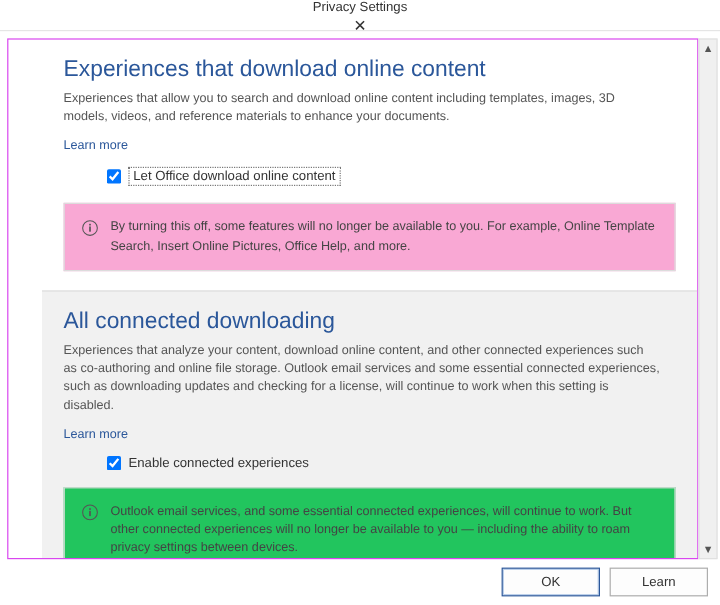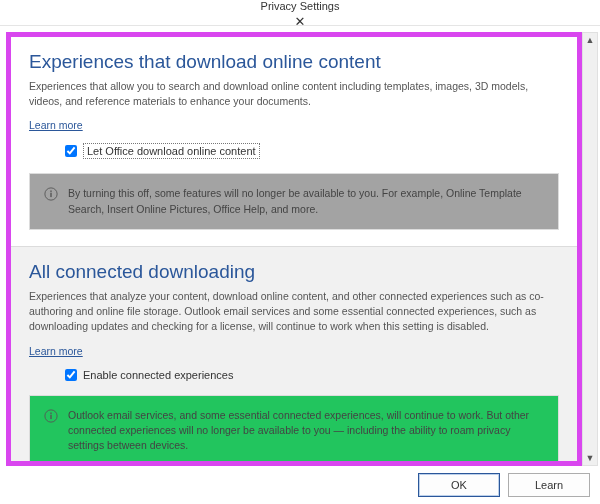--- a/index.html
+++ b/index.html
@@ -36,24 +36,25 @@
   .main-area {
     position: absolute;
     top: 26px;
     bottom: 38px;
     left: 0;
     right: 0;
     display: flex;
   }
   .scroll-pane {
     flex: 1;
-    border: 5px solid #d946ef;
+    border: 1px solid #d946ef;
     margin: 6px 0 0 6px;
     background: #fff;
     overflow: hidden;
+    padding-left: 28px;
   }
   .section {
     padding: 14px 18px 16px 18px;
   }
   .section.shaded {
     background: #f1f1f1;
     border-top: 1px solid #dcdcdc;
   }
   .section-title {
     color: #2b579a;
@@ -62,21 +63,20 @@
     margin: 0 0 6px 0;
   }
   .section-desc {
     color: #555;
     font-size: 10.5px;
     line-height: 1.45;
     margin: 0 13px 10px 0;
   }
   .learn-more {
     color: #2b579a;
-    text-decoration: underline;
     font-size: 10.5px;
     display: inline-block;
     margin-bottom: 12px;
     cursor: pointer;
   }
   .checkbox-row {
     display: flex;
     align-items: center;
     gap: 6px;
     margin-bottom: 14px;
@@ -87,21 +87,21 @@
   .checkbox-row input[type=checkbox] {
     width: 12px;
     height: 12px;
     margin: 0;
   }
   .dotted-focus {
     border: 1px dotted #777;
     padding: 1px 3px;
   }
   .info-box {
-    background: #a3a3a3;
+    background: #f9a8d4;
     border: 1px solid #dcdcdc;
     padding: 12px 14px;
     display: flex;
     gap: 10px;
     font-size: 10.5px;
     color: #444;
     line-height: 1.45;
   }
   .section.shaded .info-box {
     background: #22c55e;

